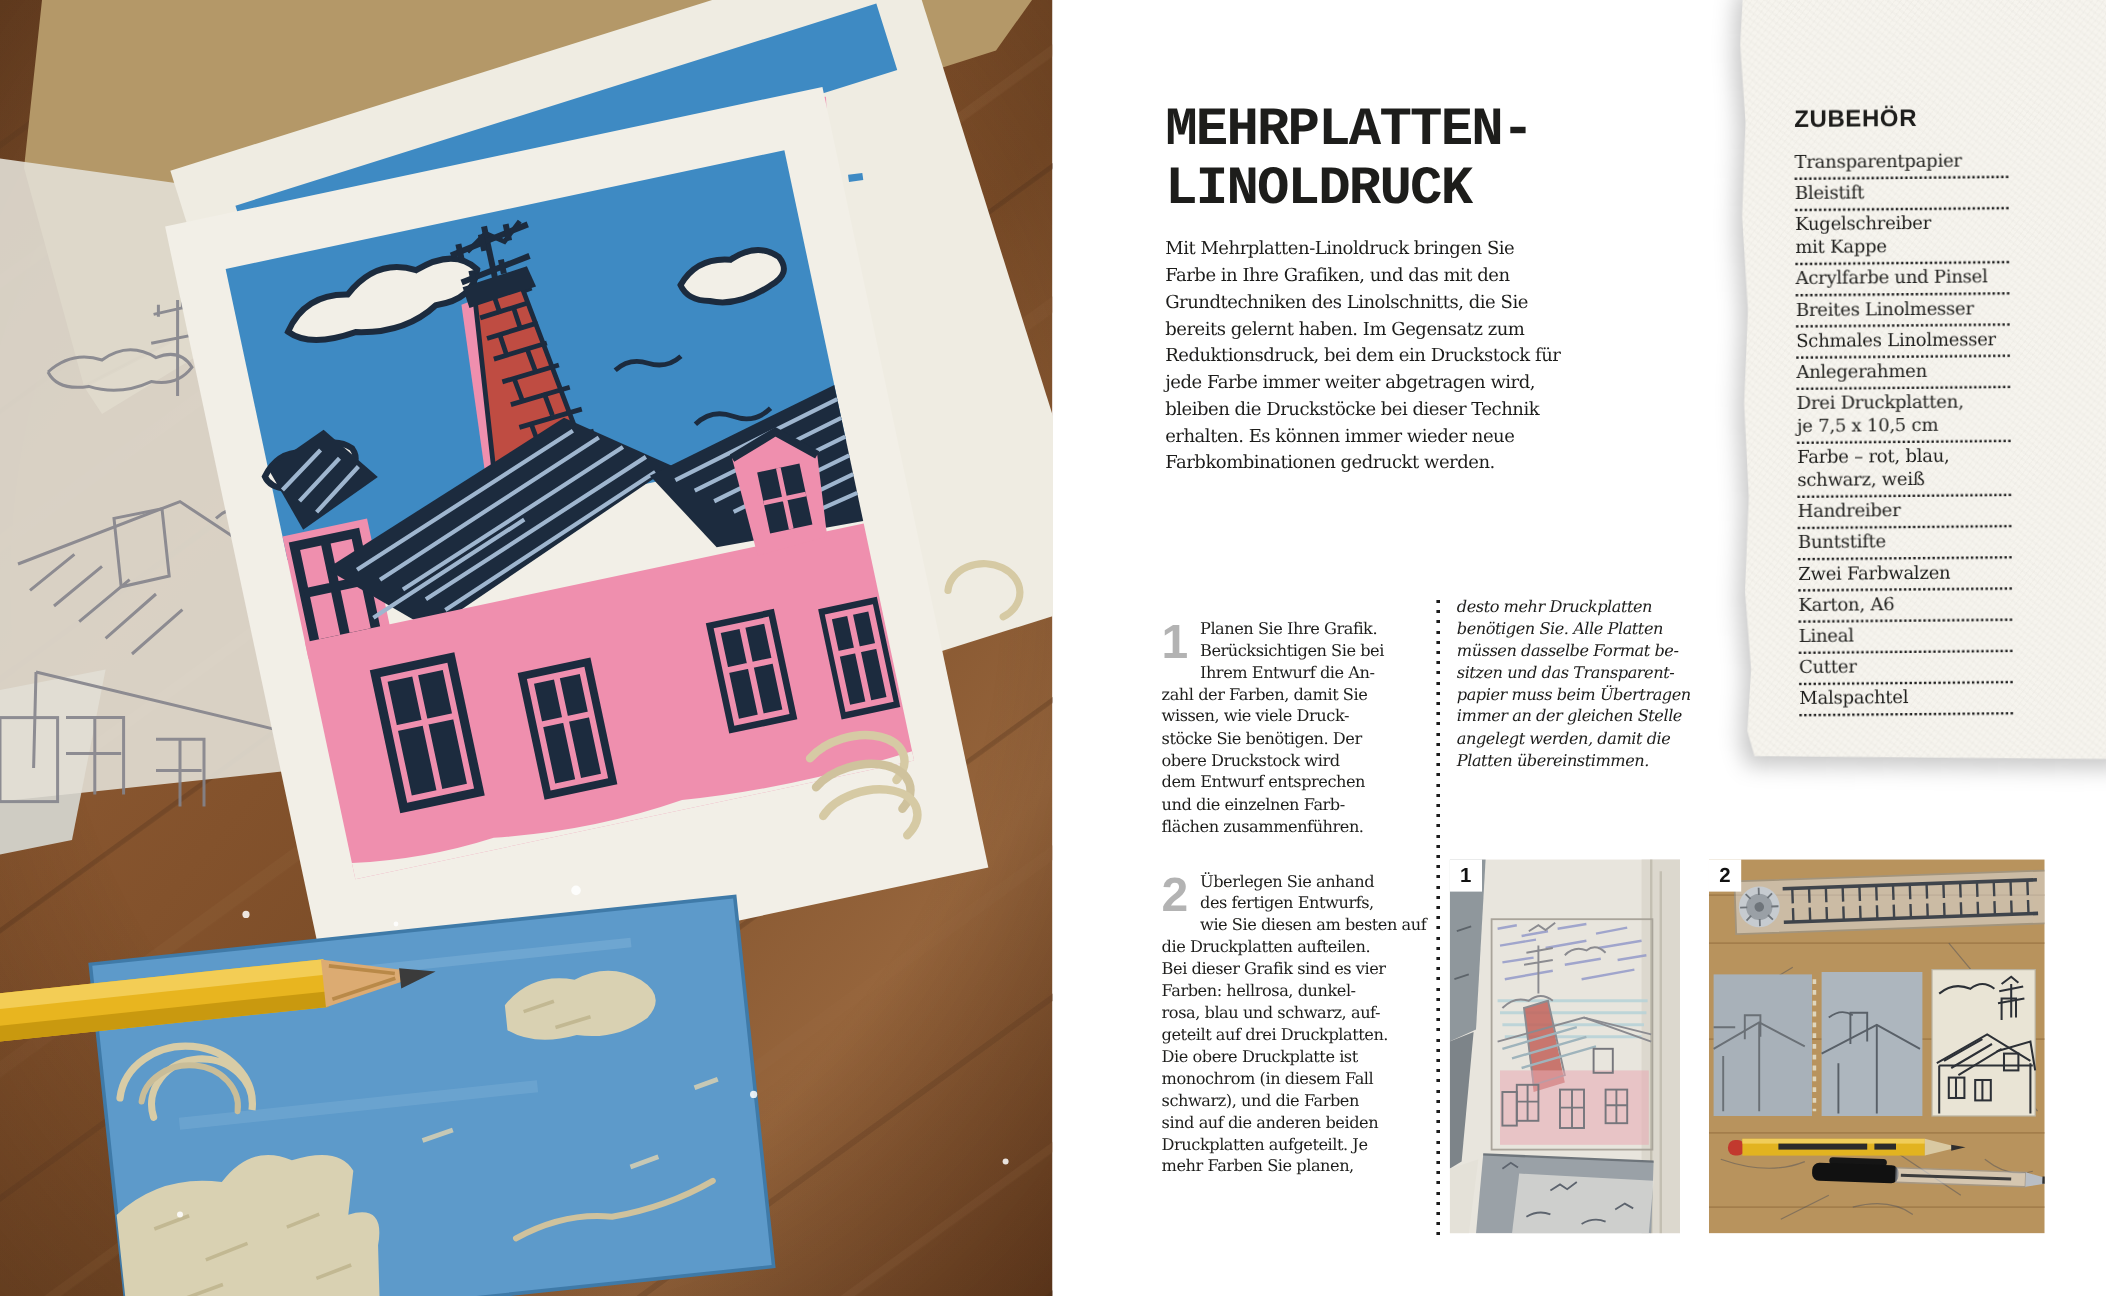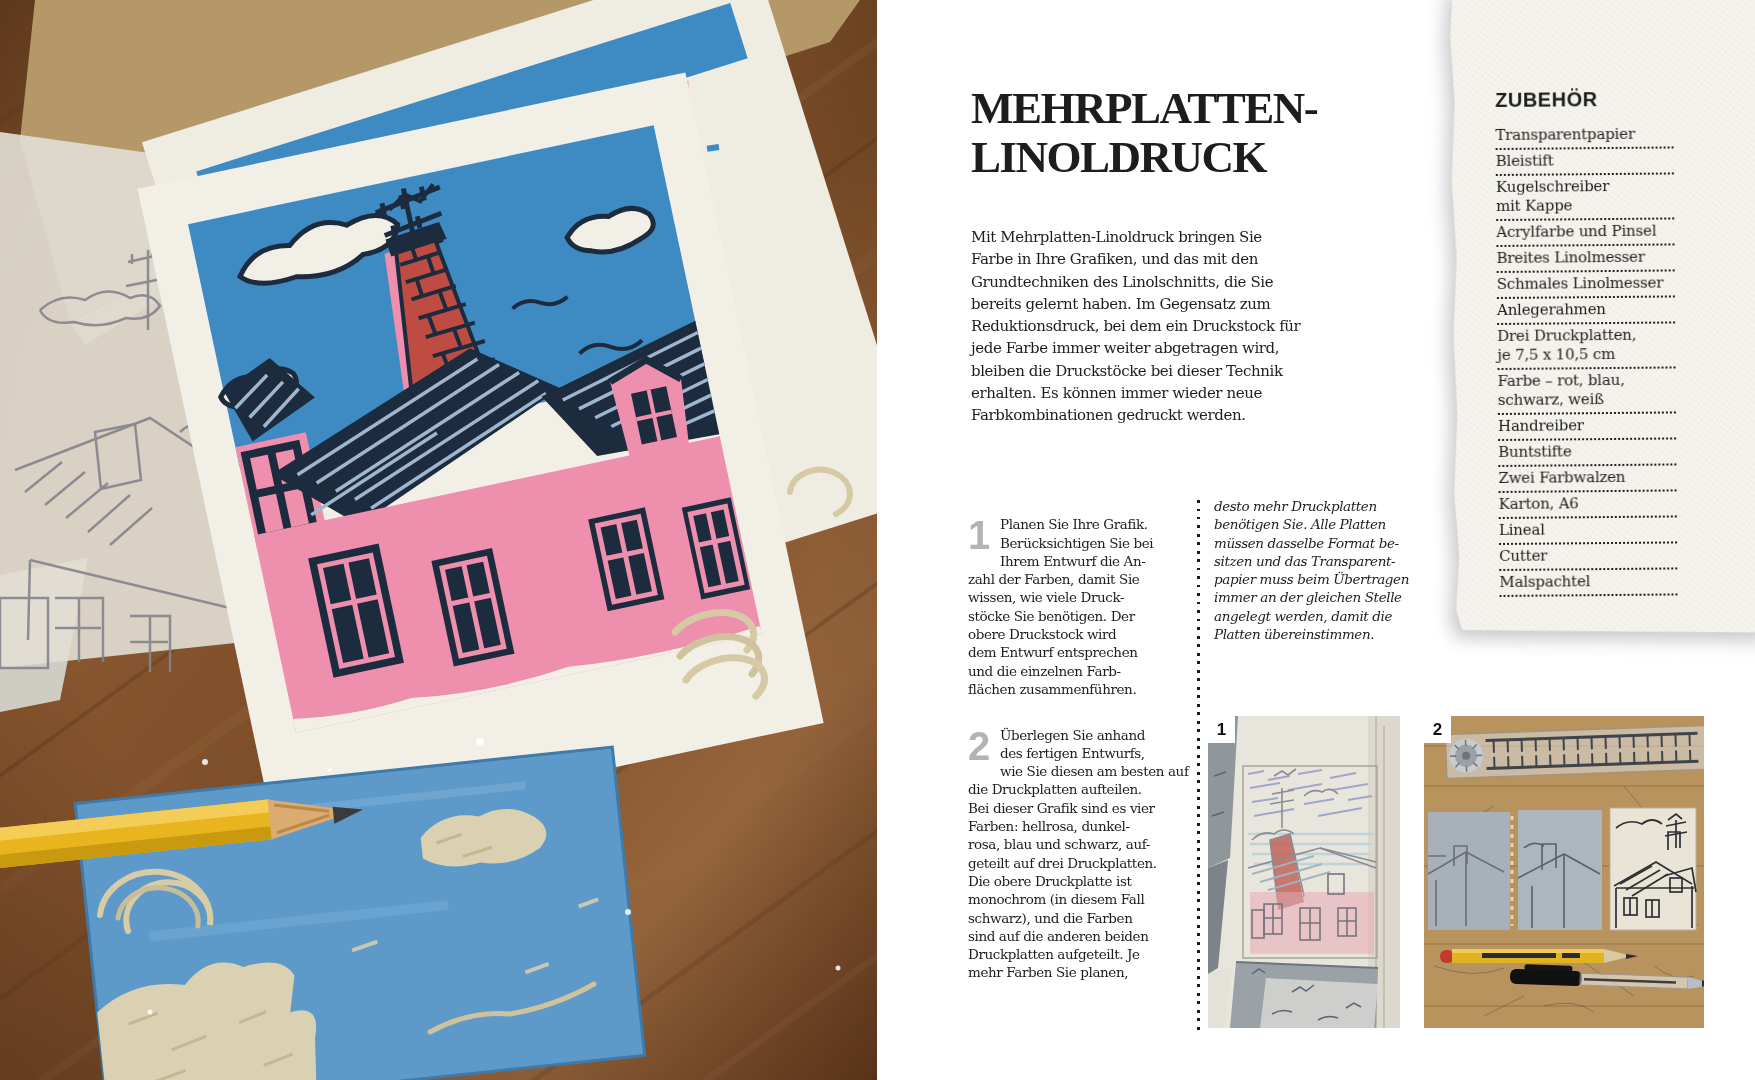--- a/index.html
+++ b/index.html
@@ -2,24 +2,24 @@
 <html><head>
 <meta charset="utf-8">
 <style>
   html,body{margin:0;padding:0;background:#e9e9e9;}
   .spread{position:relative;width:1755px;height:1080px;background:#ffffff;overflow:hidden;
           font-family:"DejaVu Serif",serif;color:#1d1d1b;}
   
   .photo-left{position:absolute;left:0;top:0;width:877px;height:1080px;}
   
   .page-title{position:absolute;left:971px;top:84px;margin:0;
-              font-family:Liberation Serif, serif;font-weight:800;
+              font-family:Liberation Mono, monospace;font-weight:800;
               font-size:45px;line-height:49px;letter-spacing:-1.5px;color:#1d1d1b;
               white-space:pre-line;}
-  .intro{position:absolute;left:971px;top:226px;width:348px;margin:0;
+  .intro{position:absolute;left:971px;top:196px;width:348px;margin:0;
          font-size:15px;line-height:22.3px;letter-spacing:-0.4px;white-space:pre-line;}
   .col1{position:absolute;left:968px;top:497px;width:226px;}
   .col2{position:absolute;left:1214px;top:497px;width:226px;font-style:italic;}
   .step{font-size:13.5px;line-height:18.3px;letter-spacing:-0.4px;white-space:pre-line;}
   .step + .step{margin-top:9px;}
   .step-num{float:left;width:24px;margin:3px 8px 0 0;
             font-family:"Liberation Sans",sans-serif;font-weight:700;
             font-size:40px;line-height:34px;color:#b3b3b3;}
   .step-cont{font-size:13.5px;line-height:18.3px;letter-spacing:-0.4px;white-space:pre-line;}
   .col-divider{position:absolute;left:1197px;top:500px;width:2.5px;height:532px;

